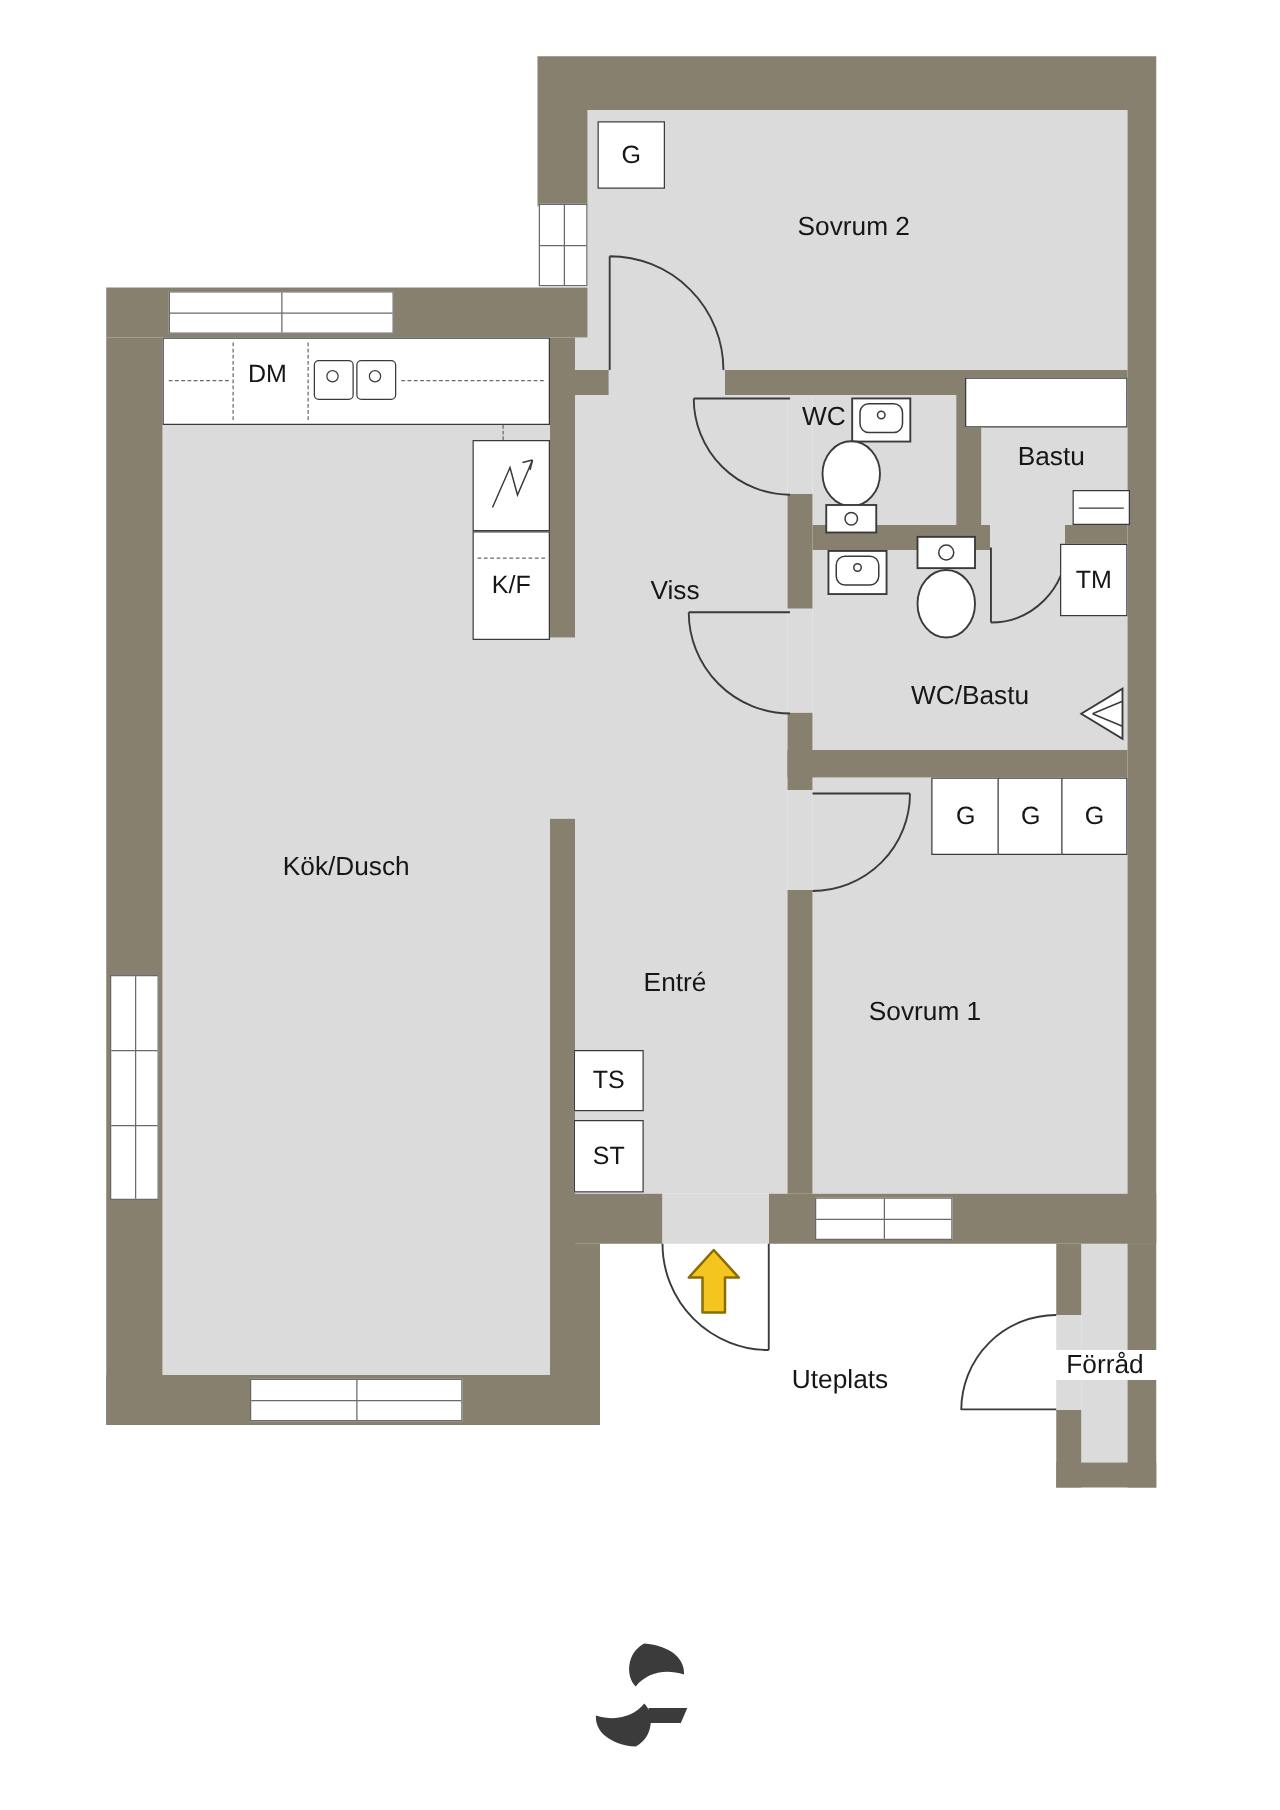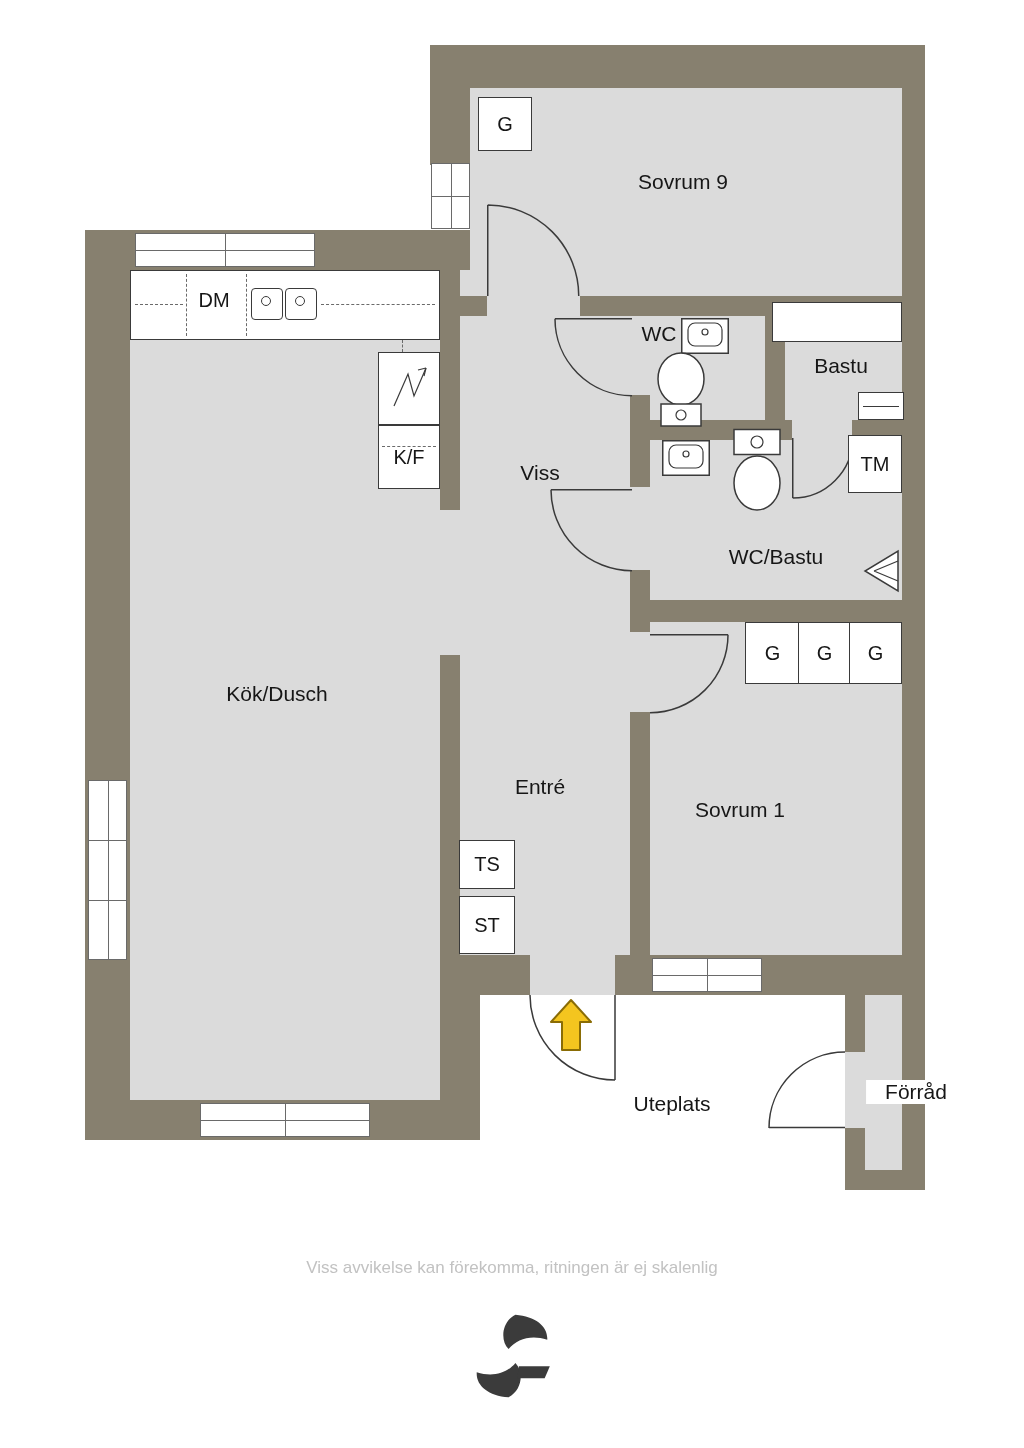--- a/index.html
+++ b/index.html
@@ -7,21 +7,21 @@
         font-family:"Liberation Sans",sans-serif;}
   .floor{position:absolute;background:var(--floor,#dbdbdb);}
   .wall{position:absolute;background:var(--wall,#87806f);}
   .window{position:absolute;background:#fff;border:1px solid #6a6a6a;box-sizing:border-box;}
   .window i{position:absolute;background:#6a6a6a;display:block;}
   .fixture{position:absolute;background:#fff;border:1.5px solid #3a3a3a;box-sizing:border-box;
            display:flex;align-items:center;justify-content:center;font-size:20px;color:#161616;}
   .sym,.arc,.arrow,.logo{position:absolute;overflow:visible;}
   .lab{position:absolute;transform:translate(-50%,-50%);font-size:21px;color:#161616;white-space:nowrap;}
   .flab{font-size:20px;}
-  .bg-chip{background:#fff;padding:0 19px;margin-left:32px;}
+  .bg-chip{background:#fff;padding:0 19px;}
   .dashv{position:absolute;top:3px;bottom:3px;width:0;border-left:1.5px dashed #6a6a6a;display:block;}
   .dashh{position:absolute;height:0;border-top:1.5px dashed #6a6a6a;display:block;}
   .dash-free{position:absolute;width:0;border-left:1.5px dashed #6a6a6a;}
   .sq{position:absolute;width:32px;height:32px;border:1.5px solid #3a3a3a;border-radius:4px;box-sizing:border-box;display:block;}
   .sq u{position:absolute;left:9px;top:7px;width:10px;height:10px;border:1.5px solid #3a3a3a;border-radius:50%;display:block;box-sizing:border-box;}
   .hline{position:absolute;left:4px;right:4px;top:50%;height:0;border-top:1.2px solid #3a3a3a;display:block;}
   .s{stroke:#3a3a3a;stroke-width:1.5;fill:none;}
   .sw{stroke:#3a3a3a;stroke-width:1.5;fill:#fff;}
   .st{stroke:#3a3a3a;stroke-width:1.2;fill:none;}
   .aw{fill:var(--arrow,#f4c51f);stroke:#8a6c05;stroke-width:2;stroke-linejoin:round;}
@@ -140,21 +140,21 @@
   </div>
   <i class="dash-free" style="left:402px;top:340px;height:12px"></i>
 
   <div class="fixture" style="left:378px;top:352px;width:62px;height:73px">
     <svg width="62" height="73" viewBox="0 0 62 73" style="position:absolute;left:-1px;top:-1px">
       <polyline class="st" points="16,54 30,22 36,44 48,16"></polyline>
       <path class="st" d="M48 16 L40 18 M48 16 L46 24"></path>
     </svg>
   </div>
 
-  <div class="fixture" style="left:378px;top:425px;width:62px;height:64px">
+  <div class="fixture" style="left:378px;top:425px;width:62px;height:87px">
     <i class="dashh" style="left:3px;right:3px;top:20px"></i>
     <span>K/F</span>
   </div>
 
   <div class="fixture" style="left:772px;top:302px;width:130px;height:40px"></div>
   <div class="fixture" style="left:858px;top:392px;width:46px;height:28px">
     <i class="hline"></i>
   </div>
 
   <div class="fixture" style="left:848px;top:435px;width:54px;height:58px">
@@ -201,32 +201,31 @@
   </svg>
   <svg class="sym" style="left:860px;top:548px;width:42px;height:46px" viewBox="0 0 42 46">
     <path class="sw" d="M38 3 L38 43 L5 23 Z"></path>
     <path class="st" d="M38 13 L14 23 M38 33 L14 23"></path>
   </svg>
 
   <svg class="arrow" style="left:548px;top:997px;width:46px;height:56px" viewBox="0 0 46 56">
     <path class="aw" d="M23 3 L43 25 L32 25 L32 53 L14 53 L14 25 L3 25 Z"></path>
   </svg>
 
-  <div class="lab" style="left:683px;top:182px">Sovrum 9</div>
+  <div class="lab" style="left:683px;top:182px">Sovrum 2</div>
   <div class="lab" style="left:659px;top:334px">WC</div>
   <div class="lab" style="left:841px;top:366px">Bastu</div>
   <div class="lab" style="left:540px;top:473px">Viss</div>
   <div class="lab" style="left:776px;top:557px">WC/Bastu</div>
   <div class="lab" style="left:277px;top:694px">Kök/Dusch</div>
   <div class="lab" style="left:540px;top:787px">Entré</div>
   <div class="lab" style="left:740px;top:810px">Sovrum 1</div>
   <div class="lab" style="left:672px;top:1104px">Uteplats</div>
   <div class="lab bg-chip" style="left:884px;top:1092px">Förråd</div>
   <div class="lab flab" style="left:214px;top:300px">DM</div>
 
-  <div class="subtitle">Viss avvikelse kan förekomma, ritningen är ej skalenlig</div>
   <svg class="logo" style="left:469px;top:1313px;width:86px;height:86px" viewBox="0 0 100 100">
     <path class="lg" d="M54 2 C78 4 92 16 91 31 C72 25 56 30 46 42 C36 32 38 10 54 2 Z"></path>
     <path class="lg" d="M46 98 C22 96 8 84 9 69 C28 75 44 70 54 58 C64 68 62 90 46 98 Z"></path>
     <path class="lg" d="M58 62 L94 62 L88 76 L56 76 Z"></path>
   </svg>
 
 </div>
 
 </body></html>

